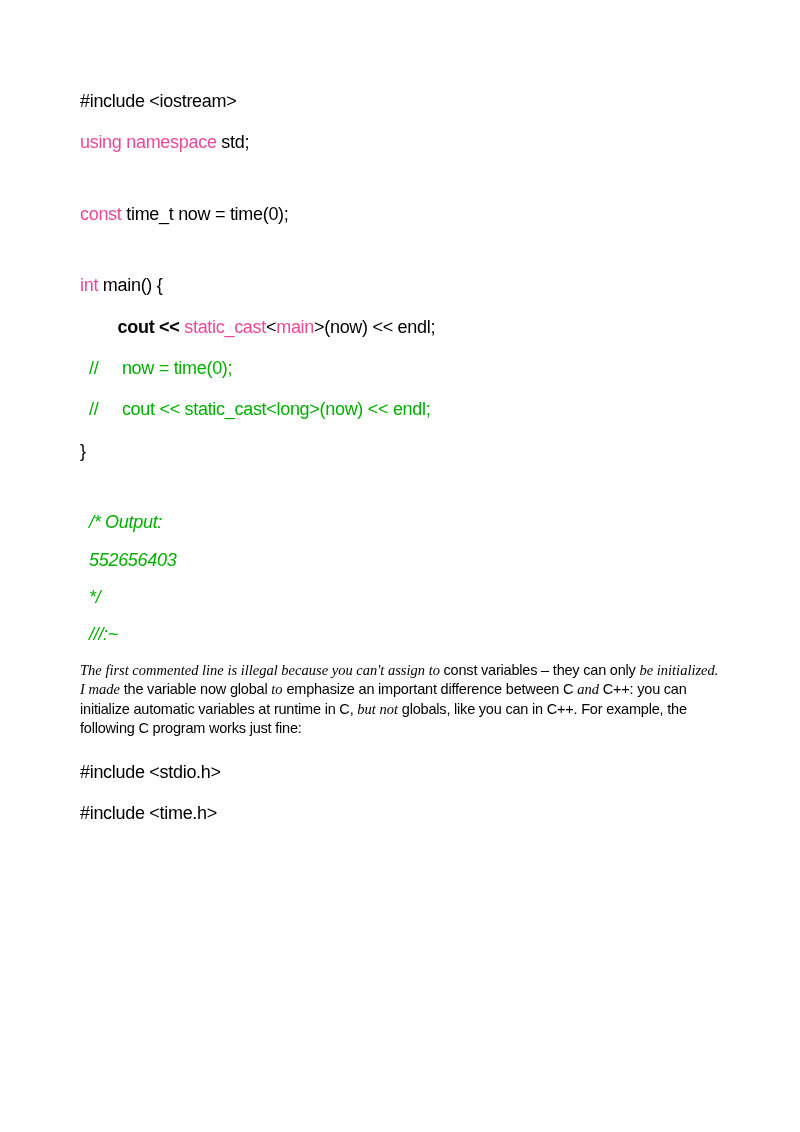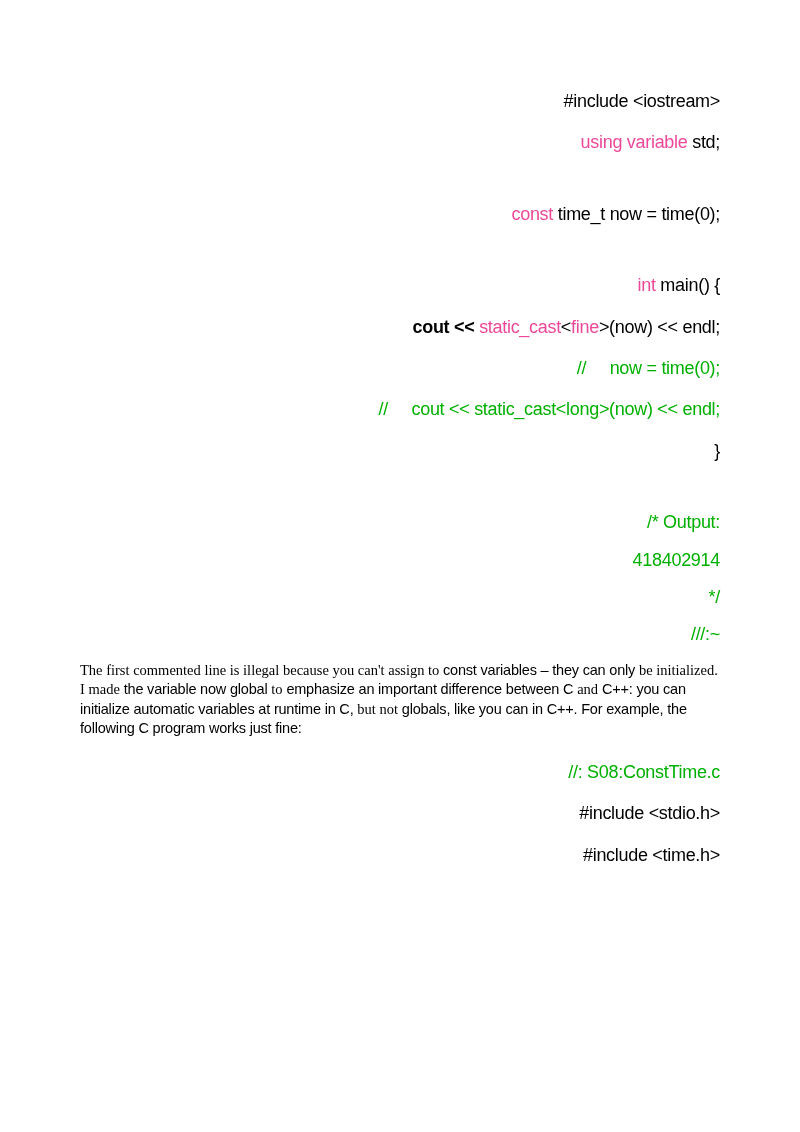--- a/index.html
+++ b/index.html
@@ -12,70 +12,71 @@
     box-sizing: border-box;
   }
   .page {
     padding: 90px 80px 40px 80px;
   }
   .code-line {
     font-size: 18px;
     line-height: 1.3;
     margin-bottom: 18px;
     letter-spacing: -0.3px;
-    text-align: right;
   }
   .code-line.tight {
     margin-bottom: 14px;
+    font-style: italic;
   }
   .kw { color: #ec4899; }
   .txt { color: #000000; }
   .cmt { color: #00b000; margin-left: 9px; }
   .para {
     font-size: 14.5px;
     color: #000;
     line-height: 1.35;
     margin-top: 8px;
     margin-bottom: 22px;
     letter-spacing: -0.2px;
   }
   .para-serif {
     font-family: Georgia, "Times New Roman", serif;
     letter-spacing: 0px;
+    font-style: italic;
   }
   .gap-big { height: 30px; }
 </style>
 </head>
 <body>
 
 <div class="page">
 
   <div class="code-line">
     <span class="txt">#include</span><span class="txt"> &lt;iostream&gt;</span>
   </div>
 
 
   <div class="code-line">
-    <span class="kw">using</span><span class="kw"> variable</span><span class="txt"> std;</span>
+    <span class="kw">using</span><span class="kw"> namespace</span><span class="txt"> std;</span>
   </div>
 
   <div class="gap-big"></div>
 
   <div class="code-line">
     <span class="kw">const</span><span class="txt"> time_t now = time(0);</span>
   </div>
 
   <div class="gap-big"></div>
 
   <div class="code-line">
     <span class="kw">int</span><span class="txt"> main() {</span>
   </div>
 
   <div class="code-line">
-    <span class="txt" style="white-space:pre;font-weight:bold;">        cout &lt;&lt; </span><span class="kw">static_cast</span><span class="txt">&lt;</span><span class="kw">fine</span><span class="txt">&gt;(now) &lt;&lt; endl;</span>
+    <span class="txt" style="white-space:pre;font-weight:bold;">        cout &lt;&lt; </span><span class="kw">static_cast</span><span class="txt">&lt;</span><span class="kw">main</span><span class="txt">&gt;(now) &lt;&lt; endl;</span>
   </div>
 
   <div class="code-line">
     <span class="cmt" style="white-space:pre;">//     now = time(0);</span>
   </div>
 
   <div class="code-line">
     <span class="cmt" style="white-space:pre;">//     cout &lt;&lt; static_cast&lt;long&gt;(now) &lt;&lt; endl;</span>
   </div>
 
@@ -83,38 +84,35 @@
     <span class="txt">}</span>
   </div>
 
   <div class="gap-big"></div>
 
   <div class="code-line tight">
     <span class="cmt">/* Output:</span>
   </div>
 
   <div class="code-line tight">
-    <span class="cmt">418402914</span>
+    <span class="cmt">552656403</span>
   </div>
 
   <div class="code-line tight">
     <span class="cmt">*/</span>
   </div>
 
   <div class="code-line tight">
     <span class="cmt">///:~</span>
   </div>
 
   <div class="para">
     <span class="para-serif">The first commented line is illegal because you can't assign to </span><span>const</span><span> variables – they can only </span><span class="para-serif">be initialized. I </span><span class="para-serif">made</span><span> the variable now global </span><span class="para-serif">to</span><span> emphasize an important difference between C </span><span class="para-serif">and</span><span> C++: you can initialize automatic variables at runtime in C, </span><span class="para-serif">but not</span><span> globals, like you can in C++. For example, the following C program works just fine:</span>
   </div>
 
-  <div class="code-line">
-    <span class="cmt">//: S08:ConstTime.c</span>
-  </div>
 
   <div class="code-line">
     <span class="txt">#include</span><span class="txt"> &lt;stdio.h&gt;</span>
   </div>
 
   <div class="code-line">
     <span class="txt">#include</span><span class="txt"> &lt;time.h&gt;</span>
   </div>
 
 </div>

